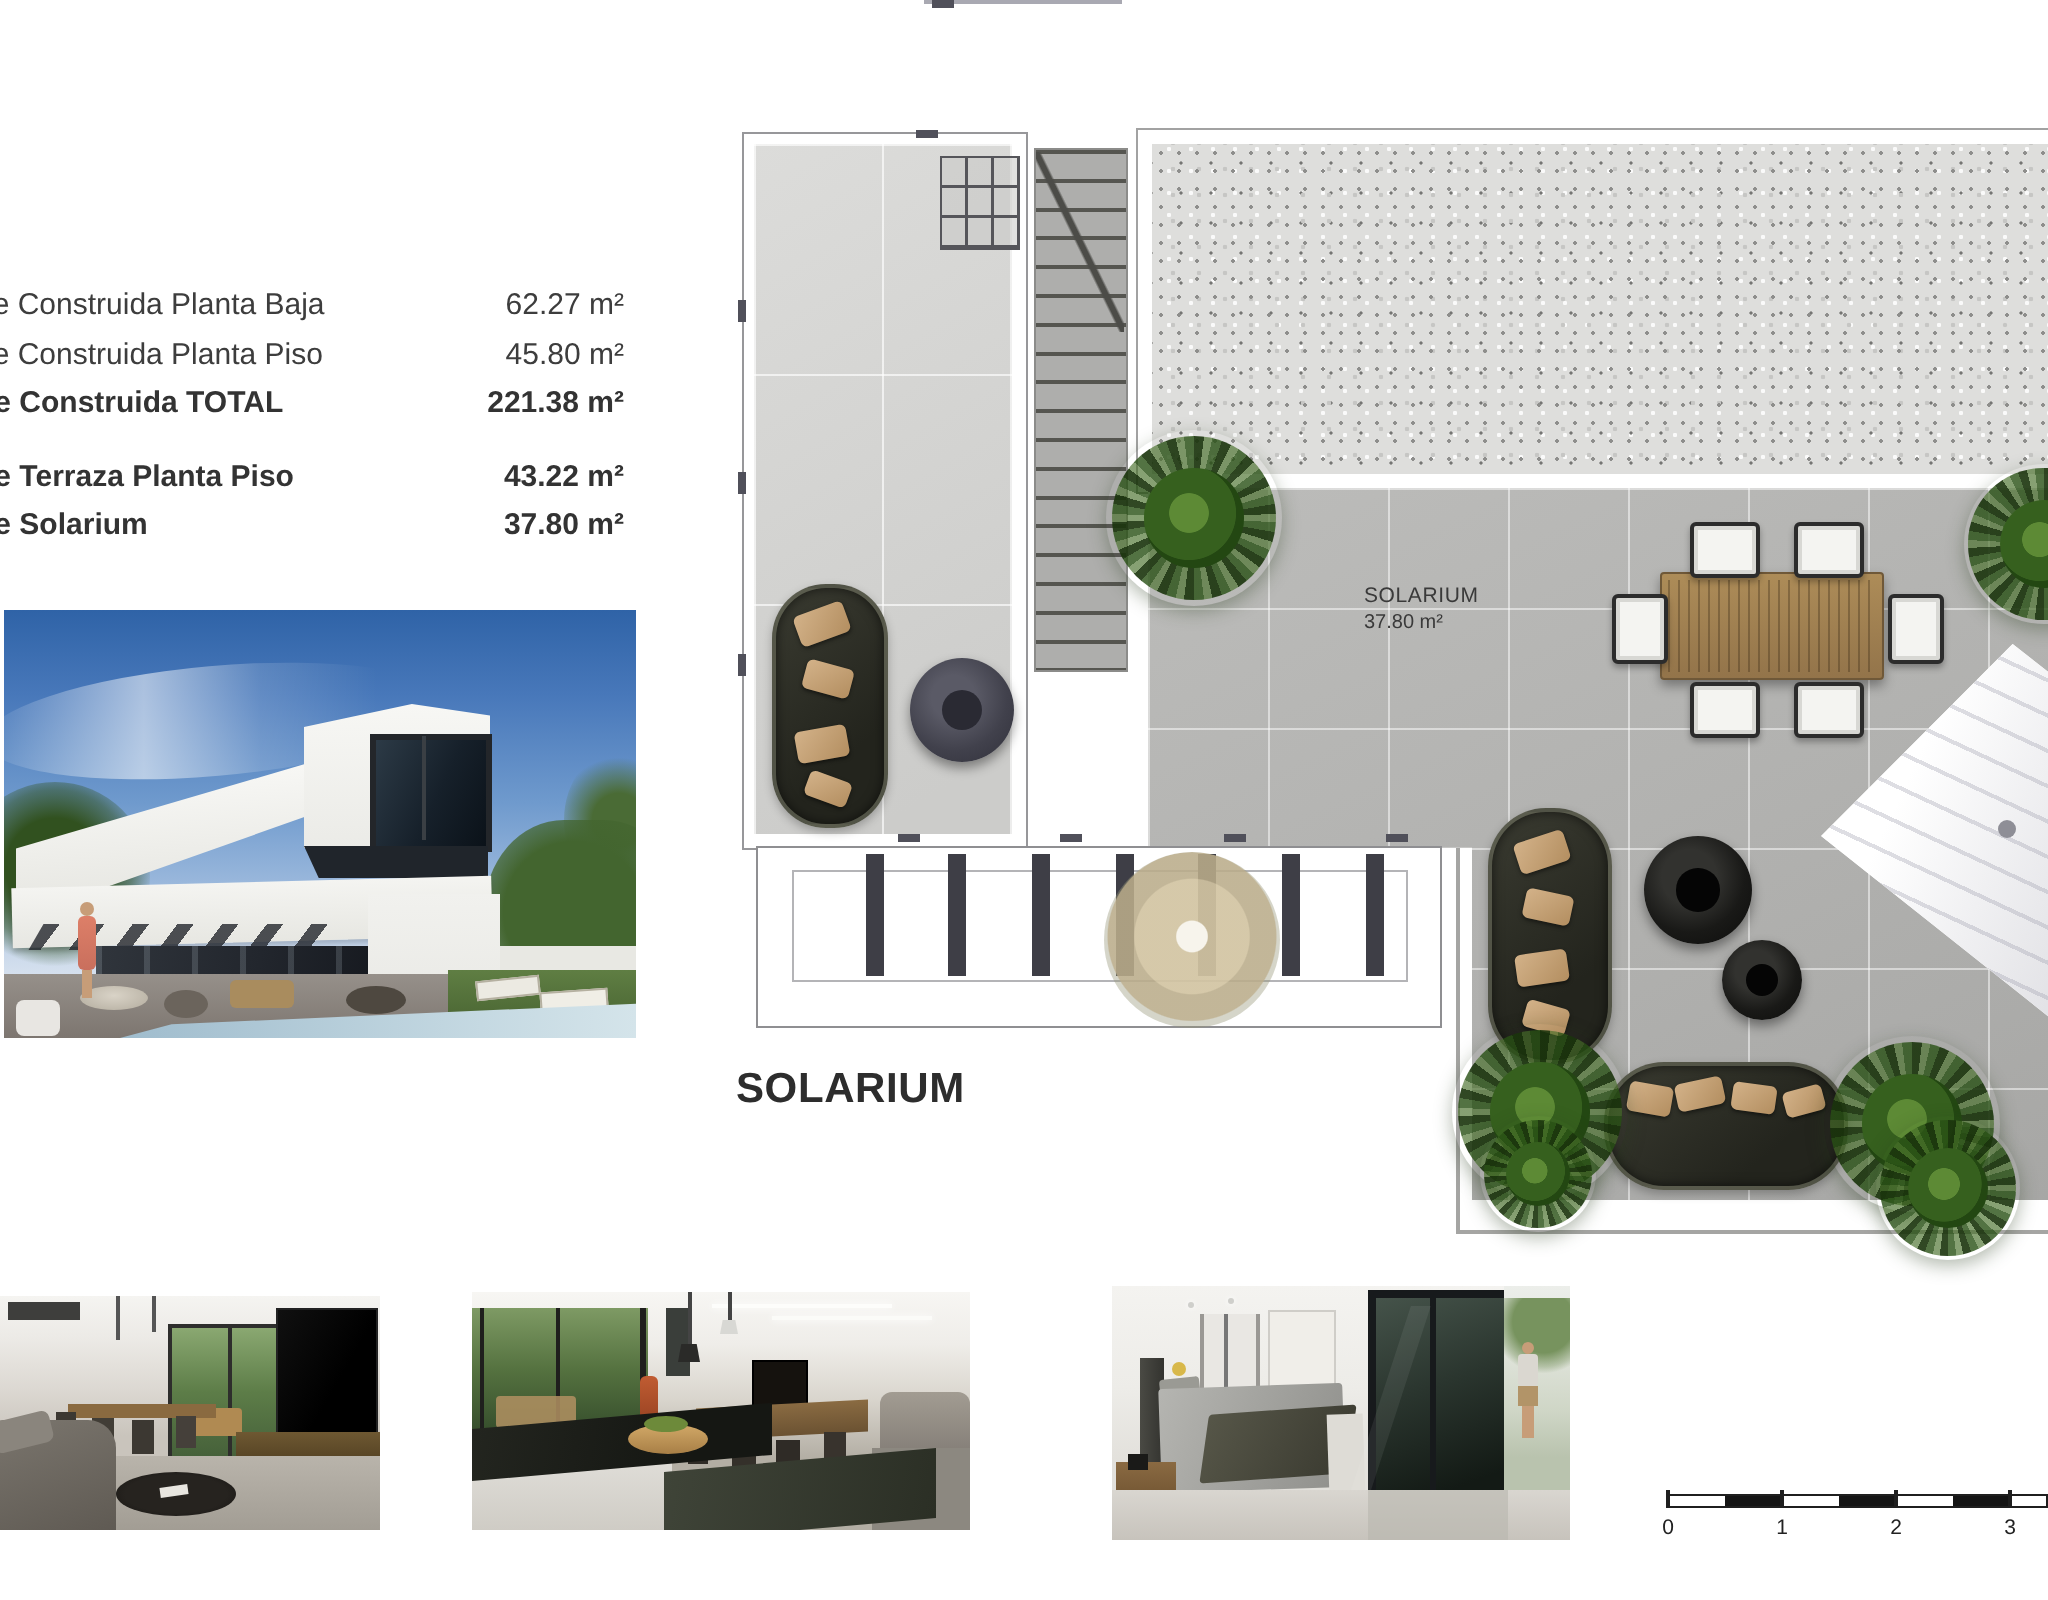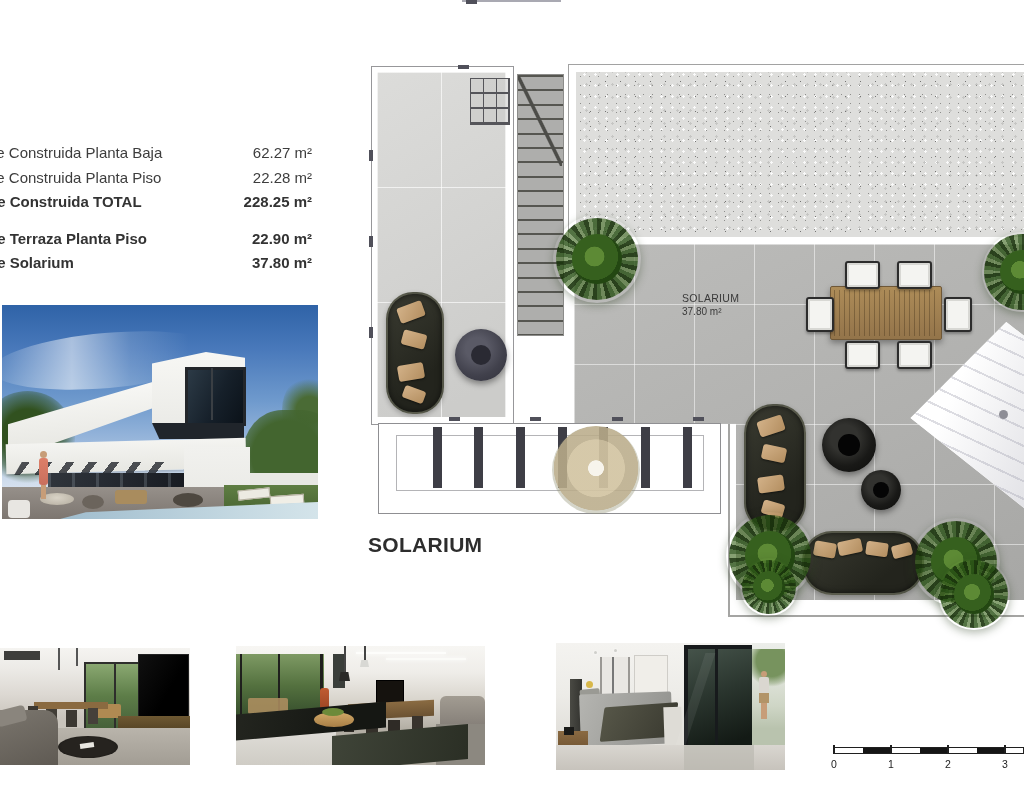--- a/index.html
+++ b/index.html
@@ -104,30 +104,30 @@
   <div class="abs" style="left:462px;top:0;width:99px;height:2px;background:#a9a9b2;"></div>
   <div class="tick-h" style="left:466px;top:0;"></div>
 
   <div class="surface-list">
     <div class="srow">
       <span>ie Construida Planta Baja</span>
       <span>62.27 m²</span>
     </div>
     <div class="srow">
       <span>ie Construida Planta Piso</span>
-      <span>22.28 m²</span>
+      <span>45.80 m²</span>
     </div>
     <div class="srow bold">
       <span>ie Construida TOTAL</span>
-      <span>228.25 m²</span>
+      <span>221.38 m²</span>
     </div>
     <div class="sgap"></div>
     <div class="srow bold">
       <span>ie Terraza Planta Piso</span>
-      <span>22.90 m²</span>
+      <span>43.22 m²</span>
     </div>
     <div class="srow bold">
       <span>ie Solarium</span>
       <span>37.80 m²</span>
     </div>
   </div>
 
   <div class="photo" style="left:2px;top:305px;width:316px;height:214px;">
     <div class="abs" style="inset:0;background:linear-gradient(180deg,#2f63a7 0%,#4878ba 20%,#6f9acd 45%,#a3bedf 68%,#cfdcec 82%,#e9eef5 95%);"></div>
     <div class="abs" style="left:-10px;top:28px;width:230px;height:55px;border-radius:50%;transform:rotate(-5deg);background:linear-gradient(95deg,rgba(255,255,255,0) 0%,rgba(255,255,255,.55) 35%,rgba(255,255,255,.15) 60%,rgba(255,255,255,0) 85%);"></div>

